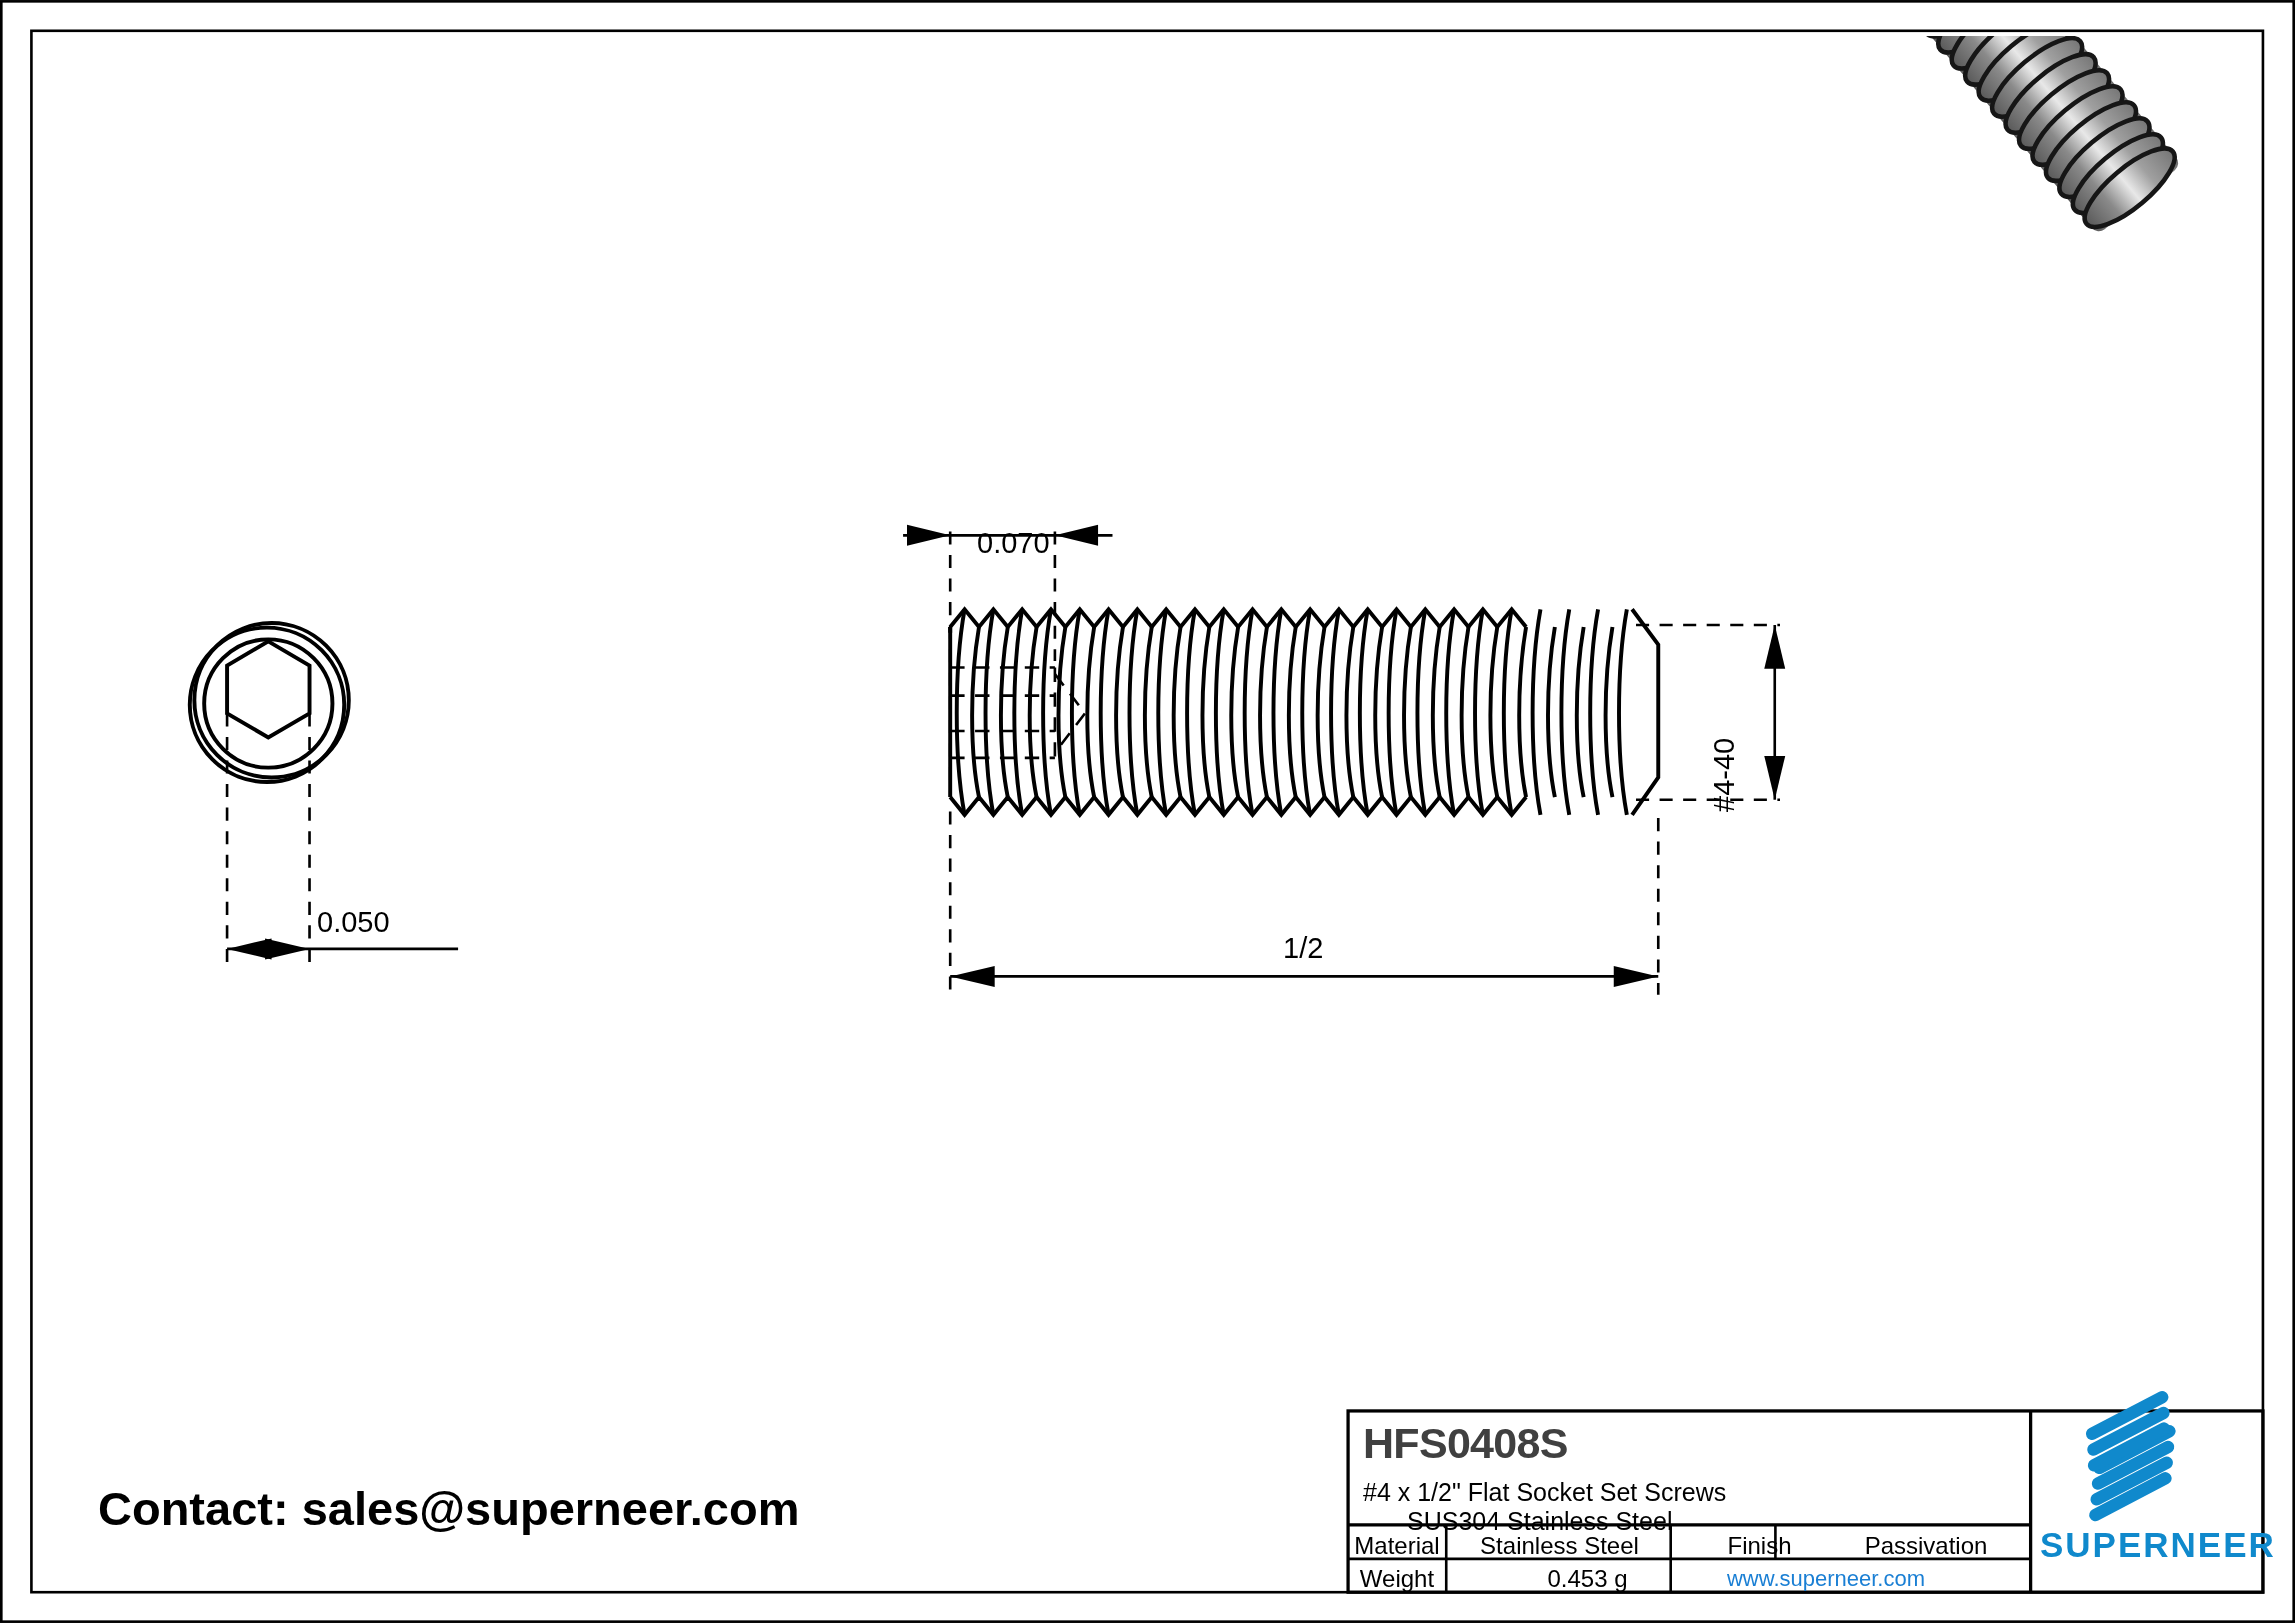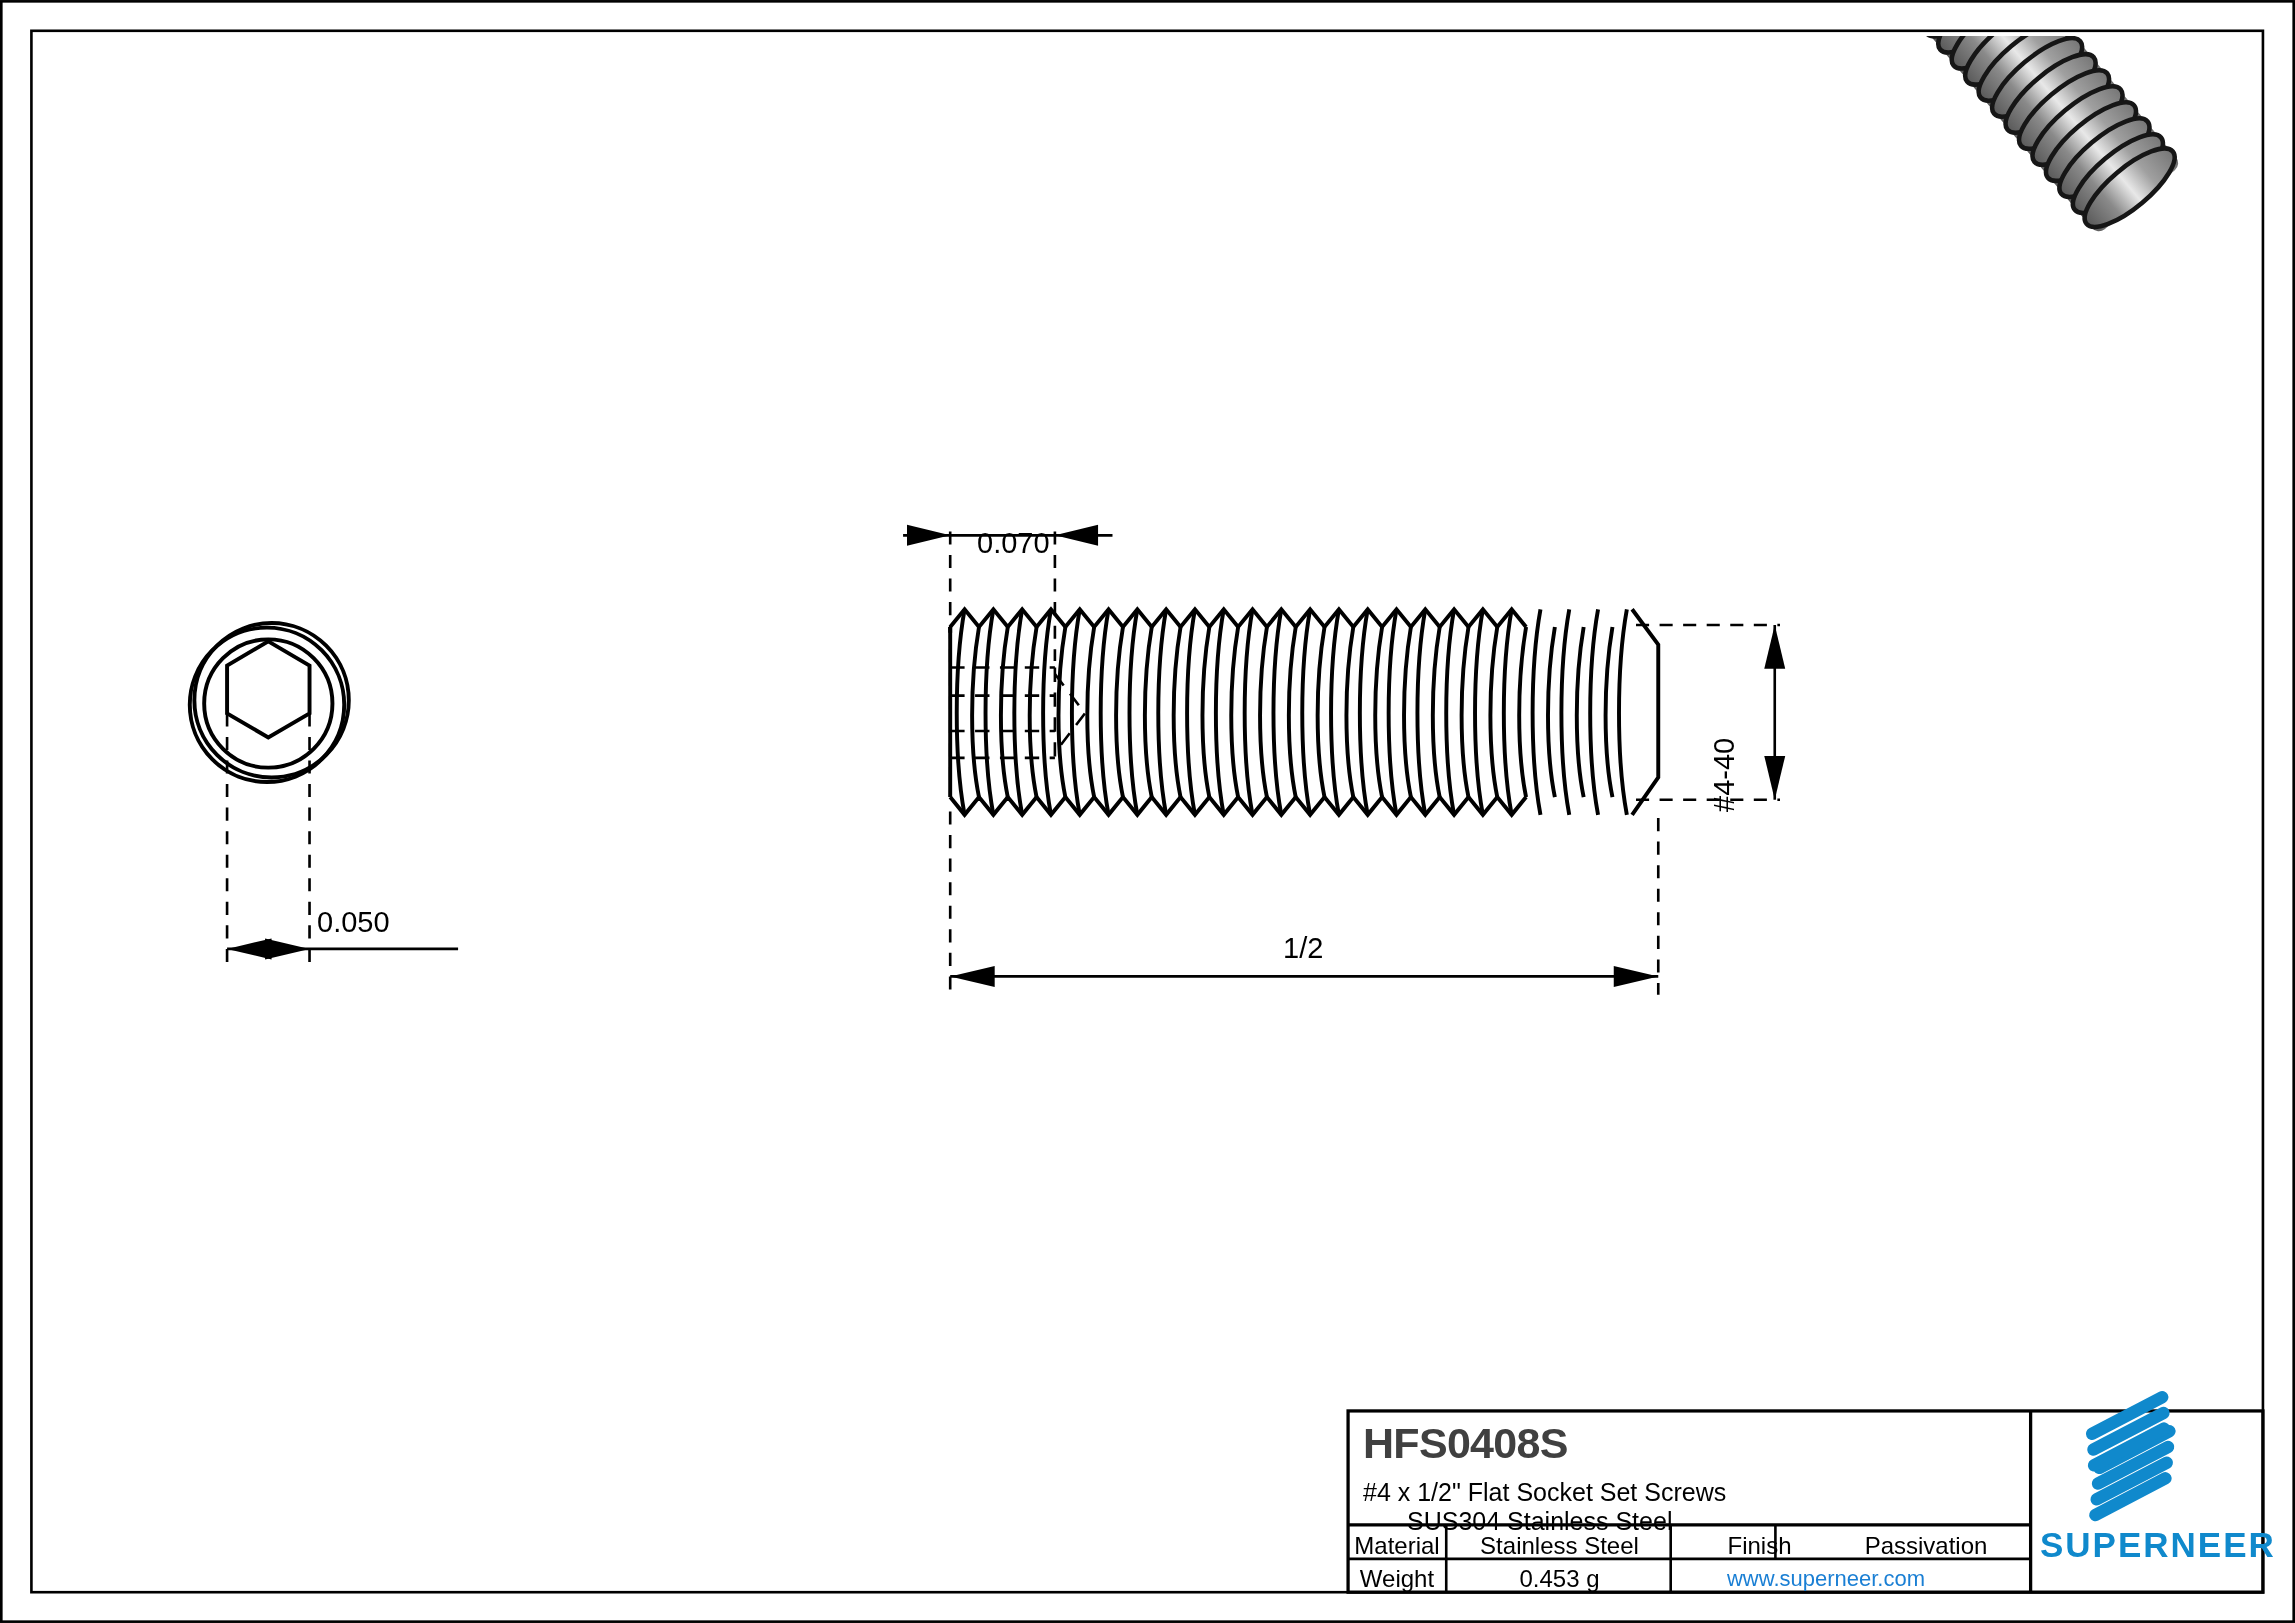--- a/index.html
+++ b/index.html
@@ -325,20 +325,21 @@
       <line x1="3208" y1="2243" x2="3315" y2="2187"></line>
       <line x1="3206" y1="2267" x2="3313" y2="2211"></line>
       <line x1="3204" y1="2291" x2="3311" y2="2235"></line>
       <line x1="3202" y1="2315" x2="3309" y2="2259"></line>
       <line x1="3200" y1="2239" x2="3307" y2="2183"></line>
       <line x1="3199" y1="2215" x2="3306" y2="2159"></line>
       <line x1="3197" y1="2191" x2="3304" y2="2135"></line>
     </g>
   </svg>
 
+  <div class="contact-line">Contact: sales@superneer.com</div>
 
   <div class="dim-label" style="left:317px; top:906px;">0.050</div>
 
   <div class="dim-label" style="left:977px; top:495px;margin-top:32px;">0.070</div>
 
   <div class="dim-label-rot" style="left:1741px; top:779px;">#4-40</div>
 
   <div class="dim-label" style="left:1283px; top:932px;">1/2</div>
 
   <div class="tb-part-no">HFS0408S</div>
@@ -350,20 +351,20 @@
   <div class="tb-cell" style="left:1348px; top:1534px; width:98px;">Material</div>
 
   <div class="tb-cell" style="left:1447px; top:1534px; width:225px;">Stainless Steel</div>
 
   <div class="tb-cell" style="left:1679px; top:1534px; width:121px;padding-left:20px;">Finish</div>
 
   <div class="tb-cell" style="left:1776px; top:1534px; width:300px;">Passivation</div>
 
   <div class="tb-cell" style="left:1348px; top:1567px; width:98px;">Weight</div>
 
-  <div class="tb-cell" style="left:1447px; top:1567px; width:225px;">0.453 g</div>
+  <div class="tb-cell" style="left:1447px; top:1567px; width:225px;padding-left:28px;">0.453 g</div>
 
   <div class="tb-url" style="left:1632px; top:1568px; width:388px;">www.superneer.com</div>
 
   <div class="brand-word">SUPERNEER</div>
 
 </div>
 
 
 </body></html>

